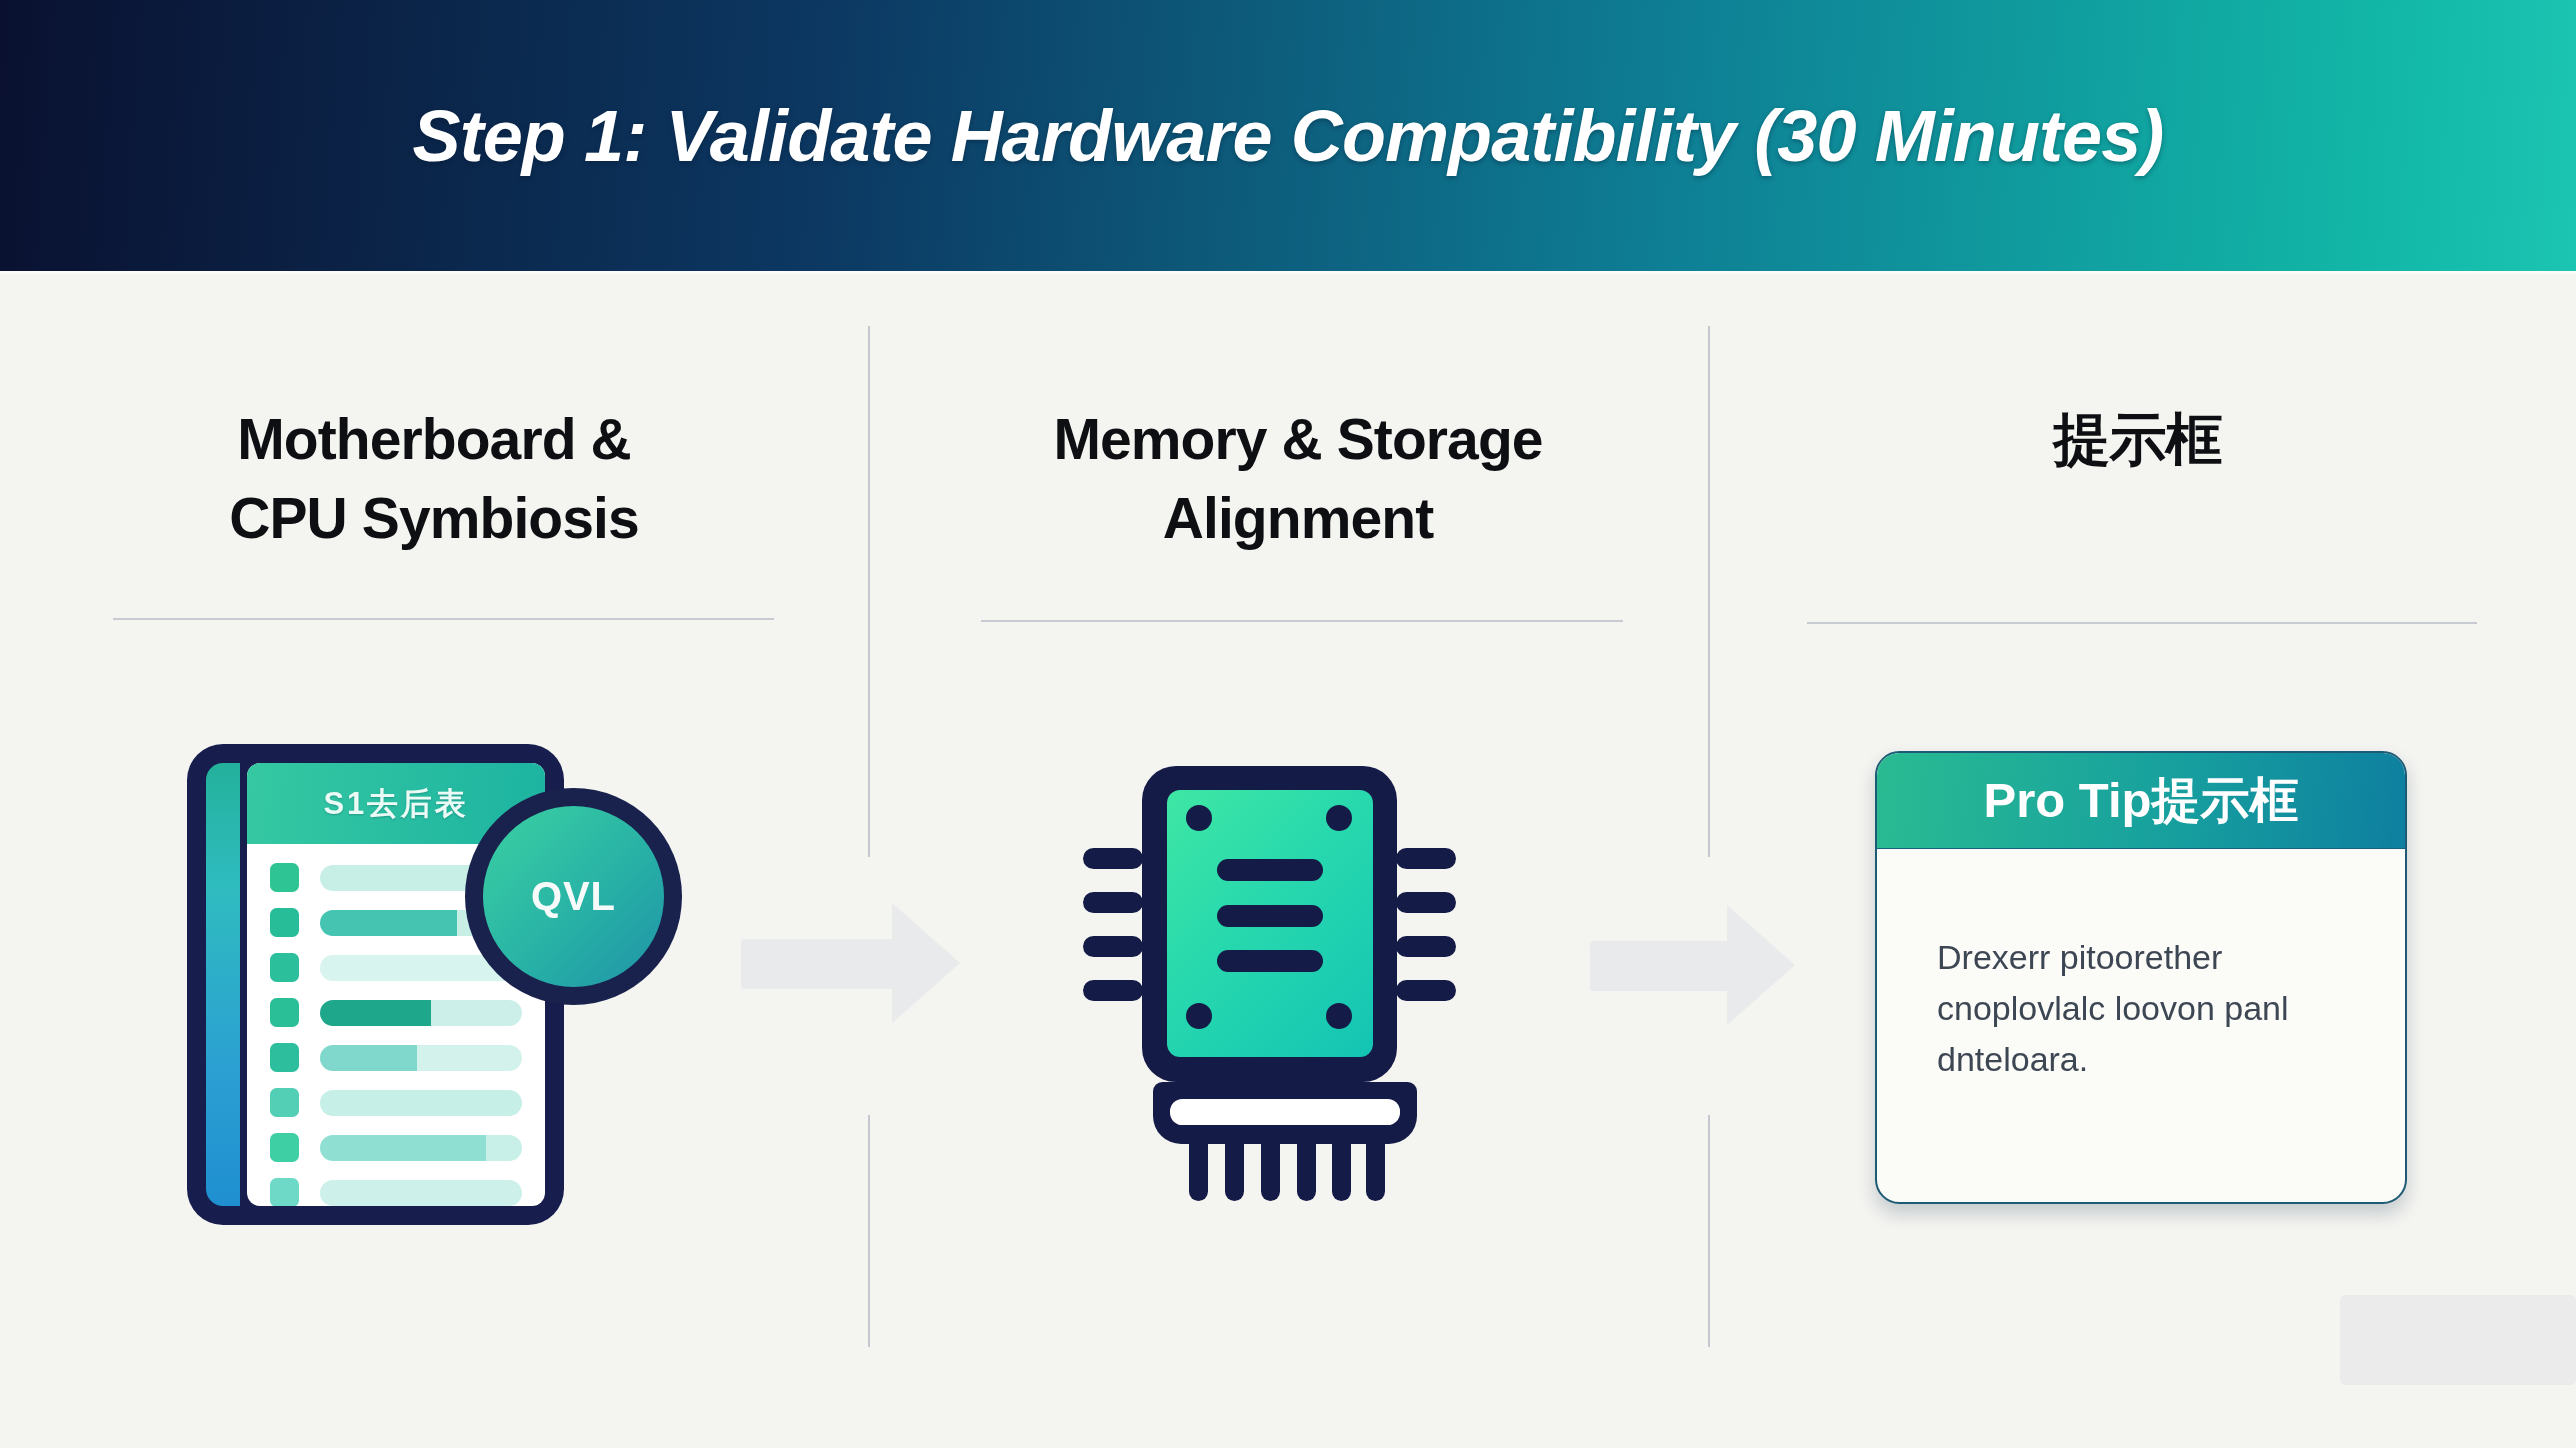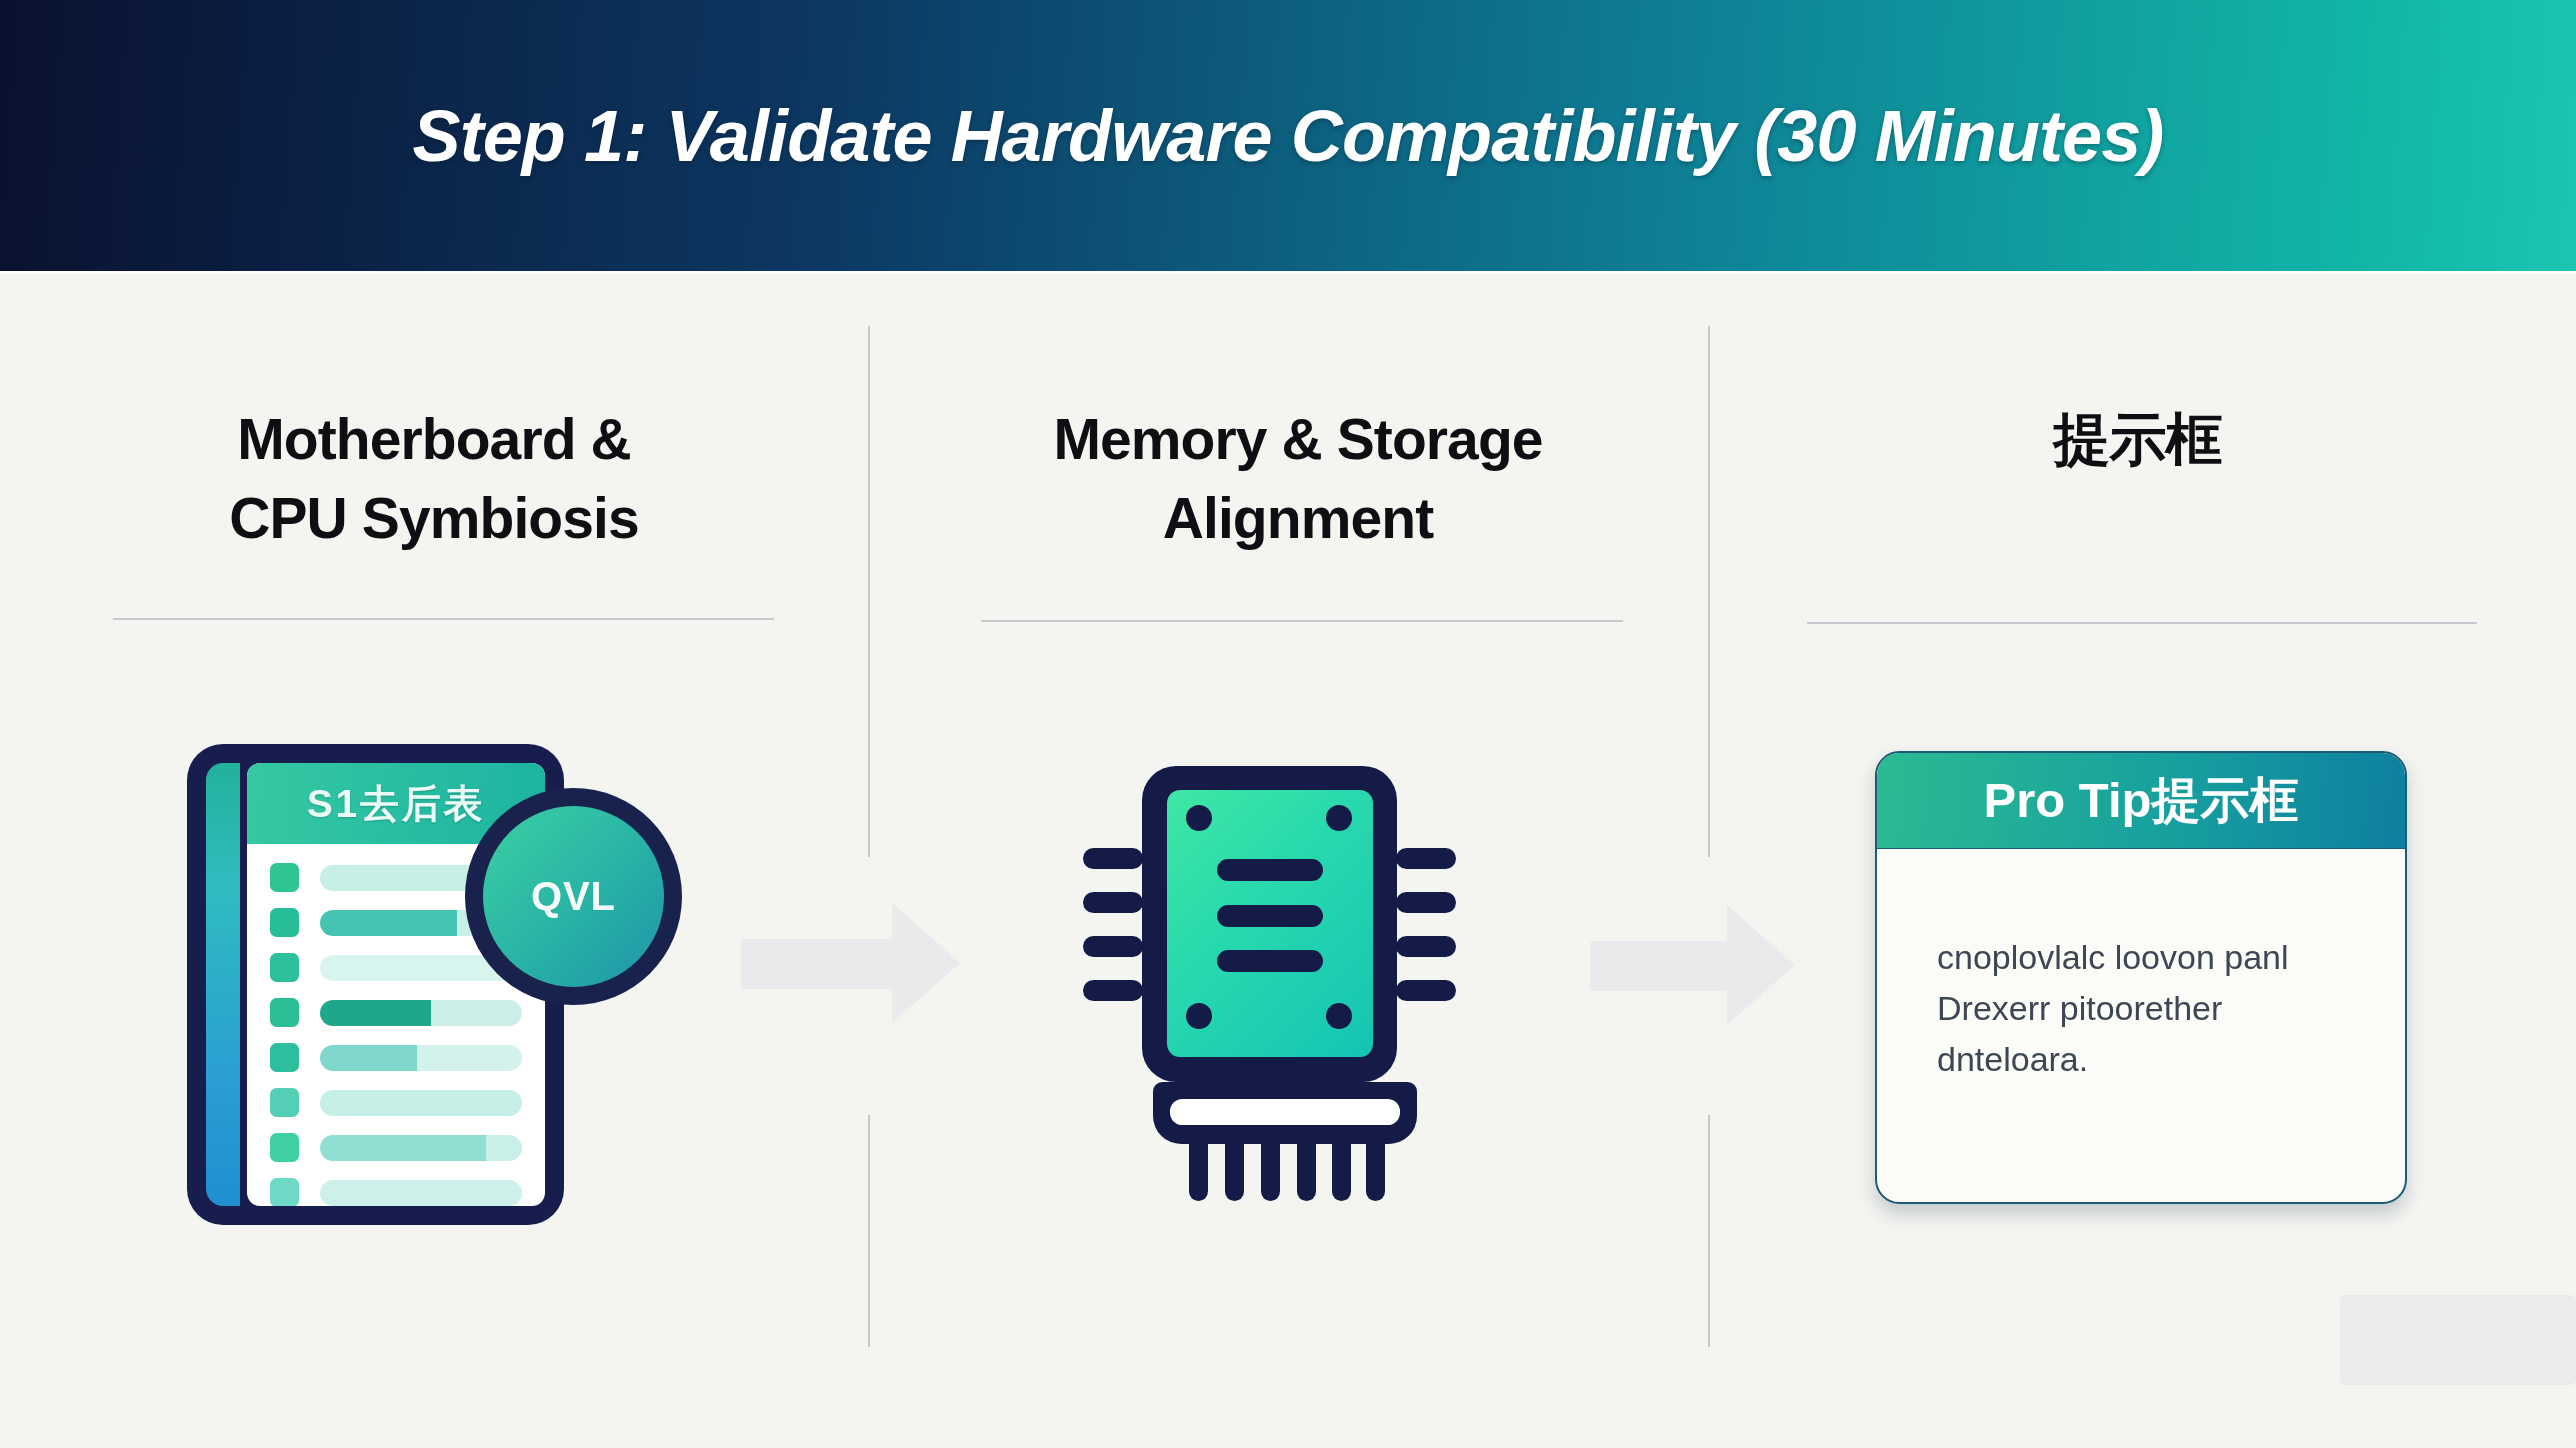--- a/index.html
+++ b/index.html
@@ -38,21 +38,21 @@
   
   .doc{position:absolute;left:187px;top:744px;width:377px;height:481px;
        background:#171d4d;border-radius:36px;}
   .doc-spine{position:absolute;left:19px;top:19px;width:34px;height:443px;
        border-radius:17px 0 0 17px;
        background:linear-gradient(180deg,#23b19b 0%,#2fbcc0 28%,#2b9fd2 70%,#1f8fd0 100%);}
   .doc-page{position:absolute;left:60px;top:19px;width:298px;height:443px;
        background:#ffffff;border-radius:13.2px;overflow:hidden;}
   .doc-head{height:81px;display:flex;align-items:center;justify-content:center;
        background:linear-gradient(92deg,#35c8a2 0%,#1db4a1 100%);}
-  .doc-head span{color:#eafaf4;font-size:39px;font-weight:700;letter-spacing:2.8px;
+  .doc-head span{color:#eafaf4;font-size:31px;font-weight:700;letter-spacing:2.8px;
        text-shadow:0 0.9px 1.9px rgba(10,40,60,.25);}
   .qvl-rows{padding:11.3px 22.6px 0 22.6px;}
   .qrow{display:flex;align-items:center;height:45px;gap:21px;}
   .qcheck{width:29px;height:29px;border-radius:6.6px;flex:none;}
   .qbar{flex:1;height:25.5px;border-radius:13.2px;}
   .qvl-badge{position:absolute;left:278px;top:44px;width:217px;height:217px;
        border-radius:50%;background:#19214d;}
   .qvl-badge .inner{position:absolute;inset:18px;border-radius:50%;
        background:linear-gradient(135deg,#3bd1a2 0%,#28b2a6 55%,#1f93a8 100%);
        display:flex;align-items:center;justify-content:center;}
@@ -202,22 +202,22 @@
     <div class="bpin" style="left:214px;"></div>
     <div class="bpin" style="left:249px;"></div>
     <div class="bpin" style="left:283px;"></div>
   </div>
 
   <div class="tipbox">
     <div class="tip-head">
       <span>Pro Tip提示框</span>
     </div>
     <div class="tip-body">
+      <div>Drexerr pitoorether</div>
       <div>cnoplovlalc loovon panl</div>
-      <div>Drexerr pitoorether</div>
       <div>dnteloara.</div>
     </div>
   </div>
 
   <div class="watermark"></div>
 
 </div>
 
 
 </body></html>

